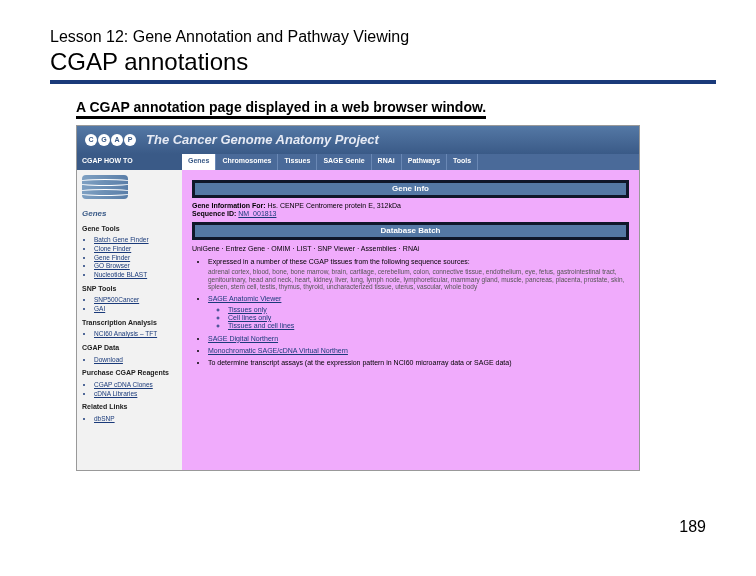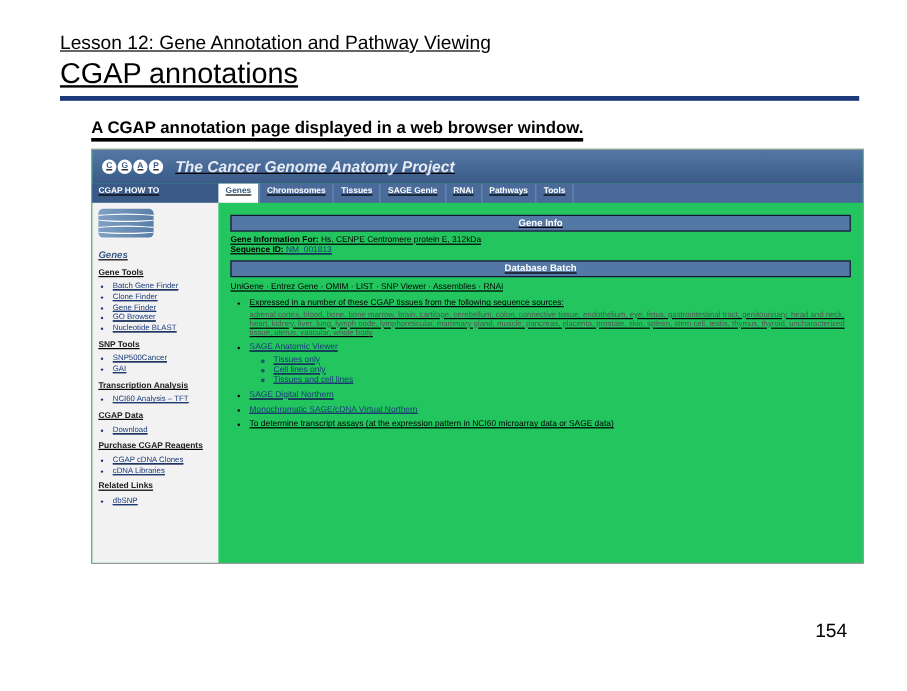--- a/index.html
+++ b/index.html
@@ -6,21 +6,20 @@
   body {
     width: 756px;
     height: 576px;
     font-family: Arial, Helvetica, sans-serif;
     background: #fff;
     position: relative;
     overflow: hidden;
   }
   .slide {
     padding: 28px 40px 20px 50px;
-    text-decoration: underline;
   }
   .lesson-title {
     font-size: 16px;
     margin-bottom: 2px;
   }
   .main-title {
     font-size: 24px;
     font-weight: normal;
     padding-bottom: 4px;
     border-bottom: 4px solid #1a3a7a;
@@ -30,23 +29,23 @@
     font-size: 14px;
     font-weight: bold;
     margin-left: 26px;
     border-bottom: 3px solid #000000;
     display: inline-block;
     padding-bottom: 1px;
     margin-bottom: 6px;
   }
   .browser-shot {
     margin-left: 26px;
-    width: 644px;
+    width: 564px;
     border: 1px solid #999;
-    background: #22c55e;
+    background: #f0abfc;
     font-size: 8px;
     line-height: 1.2;
   }
   .header-band {
     background: linear-gradient(#5478a5, #3a5a87);
     color: #fff;
     display: flex;
     align-items: center;
     padding: 5px 8px;
     height: 28px;
@@ -163,21 +162,21 @@
     font-size: 7px;
   }
   .section-bar {
     background: #5478a5;
     color: #fff;
     text-align: center;
     font-weight: bold;
     font-size: 8px;
     padding: 1px 0;
     margin: 4px 0;
-    border: 1px solid #0f172a;
+    border: 3px solid #0f172a;
   }
   .info-line {
     font-size: 7px;
   }
   .info-line b { font-weight: bold; }
   .link { color: #1a3a7a; text-decoration: underline; }
   .db-row {
     font-size: 7px;
     padding: 1px 0;
   }
@@ -327,13 +326,13 @@
           </li>
           <li>
             <span>To determine transcript assays (at the expression pattern in NCI60 microarray data or SAGE data)</span>
           </li>
         </ul>
       </div>
     </div>
   </div>
 </div>
 
-<div class="page-num">154</div>
+<div class="page-num">189</div>
 
 </body></html>

